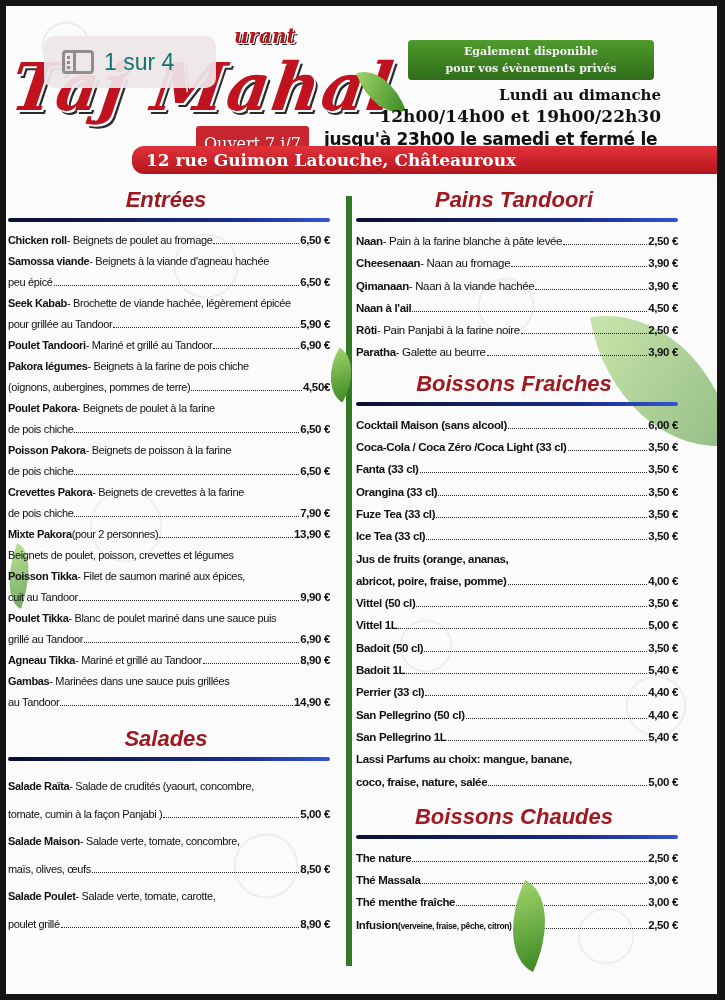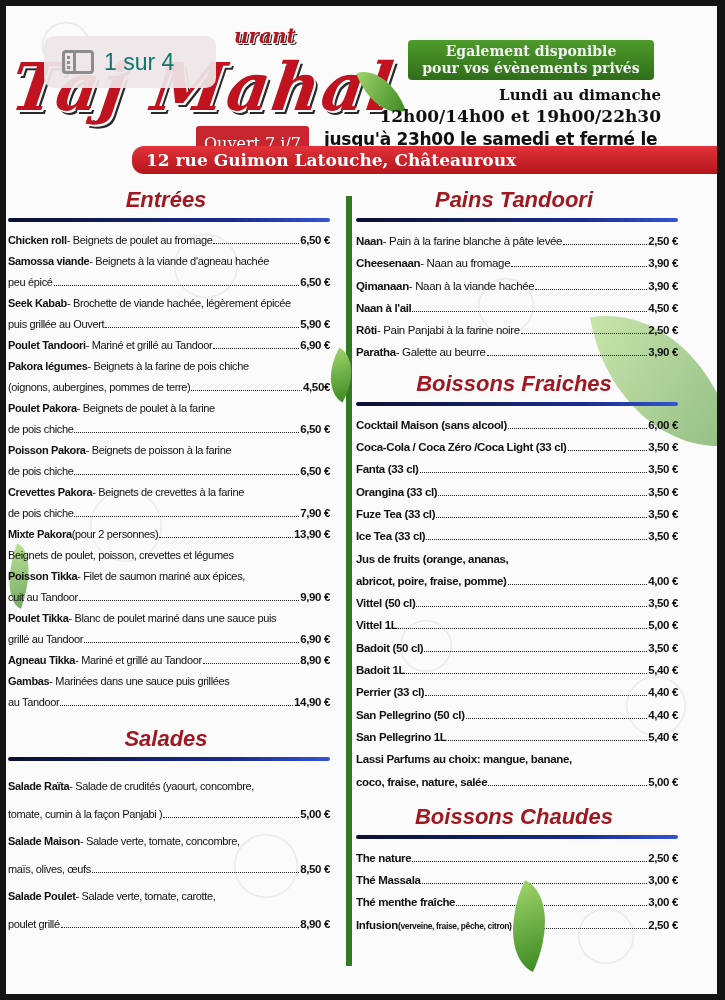--- a/index.html
+++ b/index.html
@@ -45,21 +45,21 @@
   }
   .hours-note {
     position: absolute; left: 318px; top: 123px;
     font-family: "DejaVu Sans", sans-serif; font-weight: bold; font-size: 17px; color: #111;
     letter-spacing: -0.3px;
   }
   .event-box {
     position: absolute; left: 402px; top: 34px; width: 246px; height: 40px;
     background: linear-gradient(180deg,#4f9b2c,#2f6d1a);
     border-radius: 4px; color: #f3f3f3; text-align: center;
-    font-family: "DejaVu Serif", serif; font-weight: bold; font-size: 14px; line-height: 17px;
+    font-family: "DejaVu Serif", serif; font-weight: bold; font-size: 11px; line-height: 17px;
     padding-top: 3px;
   }
   .days {
     position: absolute; right: 56px; top: 80px;
     font-family: "DejaVu Serif", serif; font-weight: bold; font-size: 15px; color: #111;
   }
   .times {
     position: absolute; right: 56px; top: 100px;
     font-family: "DejaVu Serif", serif; font-weight: bold; font-size: 17px; color: #111;
   }
@@ -177,21 +177,21 @@
             <span class="dots"></span>
             <span class="price">6,50 €</span>
           </div>
         </div>
         <div class="item">
           <div class="line">
             <span class="name">Seek Kabab</span>
             <span> - Brochette de viande hachée, légèrement épicée</span>
           </div>
           <div class="line">
-            <span>puis grillée au Ouvert</span>
+            <span>pour grillée au Tandoor</span>
             <span class="dots"></span>
             <span class="price">5,90 €</span>
           </div>
         </div>
         <div class="item">
           <div class="line">
             <span class="name">Poulet Tandoori</span>
             <span> - Mariné et grillé au Tandoor</span>
             <span class="dots"></span>
             <span class="price">6,90 €</span>

